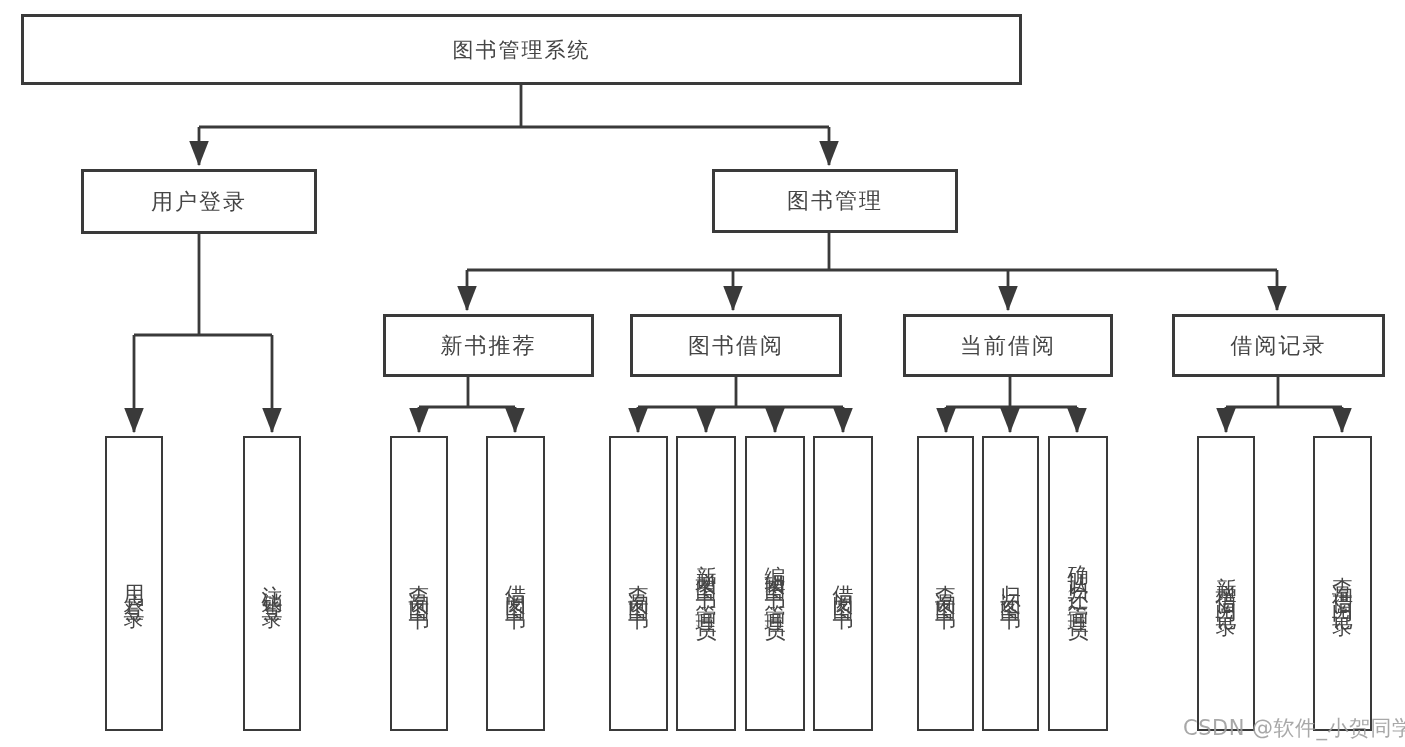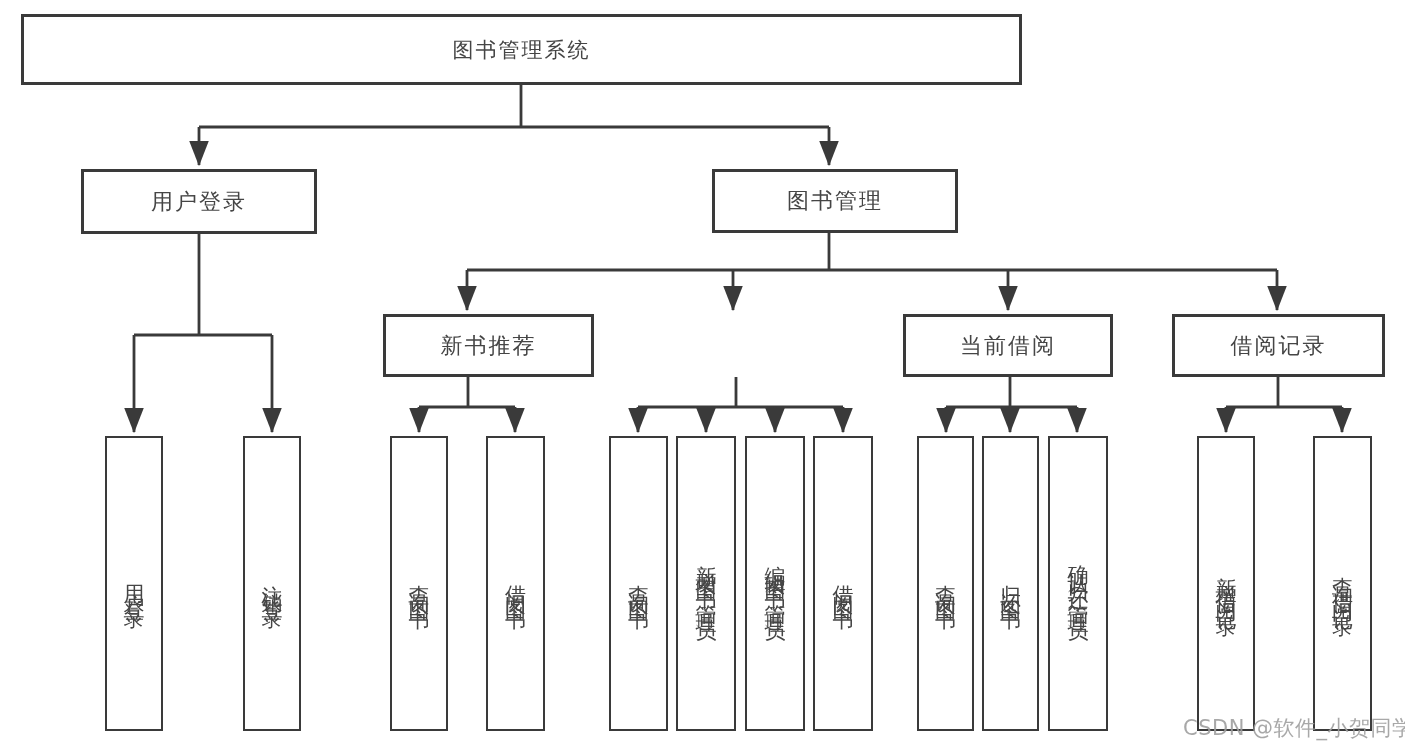--- a/index.html
+++ b/index.html
@@ -107,20 +107,21 @@
       <path d="M1342 407 V432" marker-end="url(#arrow)"></path>
     </g>
   </svg>
 
   <div class="node title" style="left:21px; top:14px; width:1001px; height:71px;">图书管理系统</div>
 
   <div class="node" style="left:81px; top:169px; width:236px; height:65px;">用户登录</div>
   <div class="node" style="left:712px; top:169px; width:246px; height:64px;">图书管理</div>
 
   <div class="node" style="left:363px; top:314px; width:211px; height:63px;margin-left:20px;">新书推荐</div>
+  <div class="node" style="left:630px; top:314px; width:212px; height:63px;">图书借阅</div>
   <div class="node" style="left:903px; top:314px; width:210px; height:63px;">当前借阅</div>
   <div class="node" style="left:1172px; top:314px; width:213px; height:63px;">借阅记录</div>
 
   <div class="vnode" style="left:105px; width:58px;">用户登录</div>
   <div class="vnode" style="left:243px; width:58px;">注销登录</div>
 
   <div class="vnode" style="left:390px; width:58px;">查询图书</div>
   <div class="vnode" style="left:486px; width:59px;">借阅图书</div>
 
   <div class="vnode" style="left:609px; width:59px;">查询图书</div>

